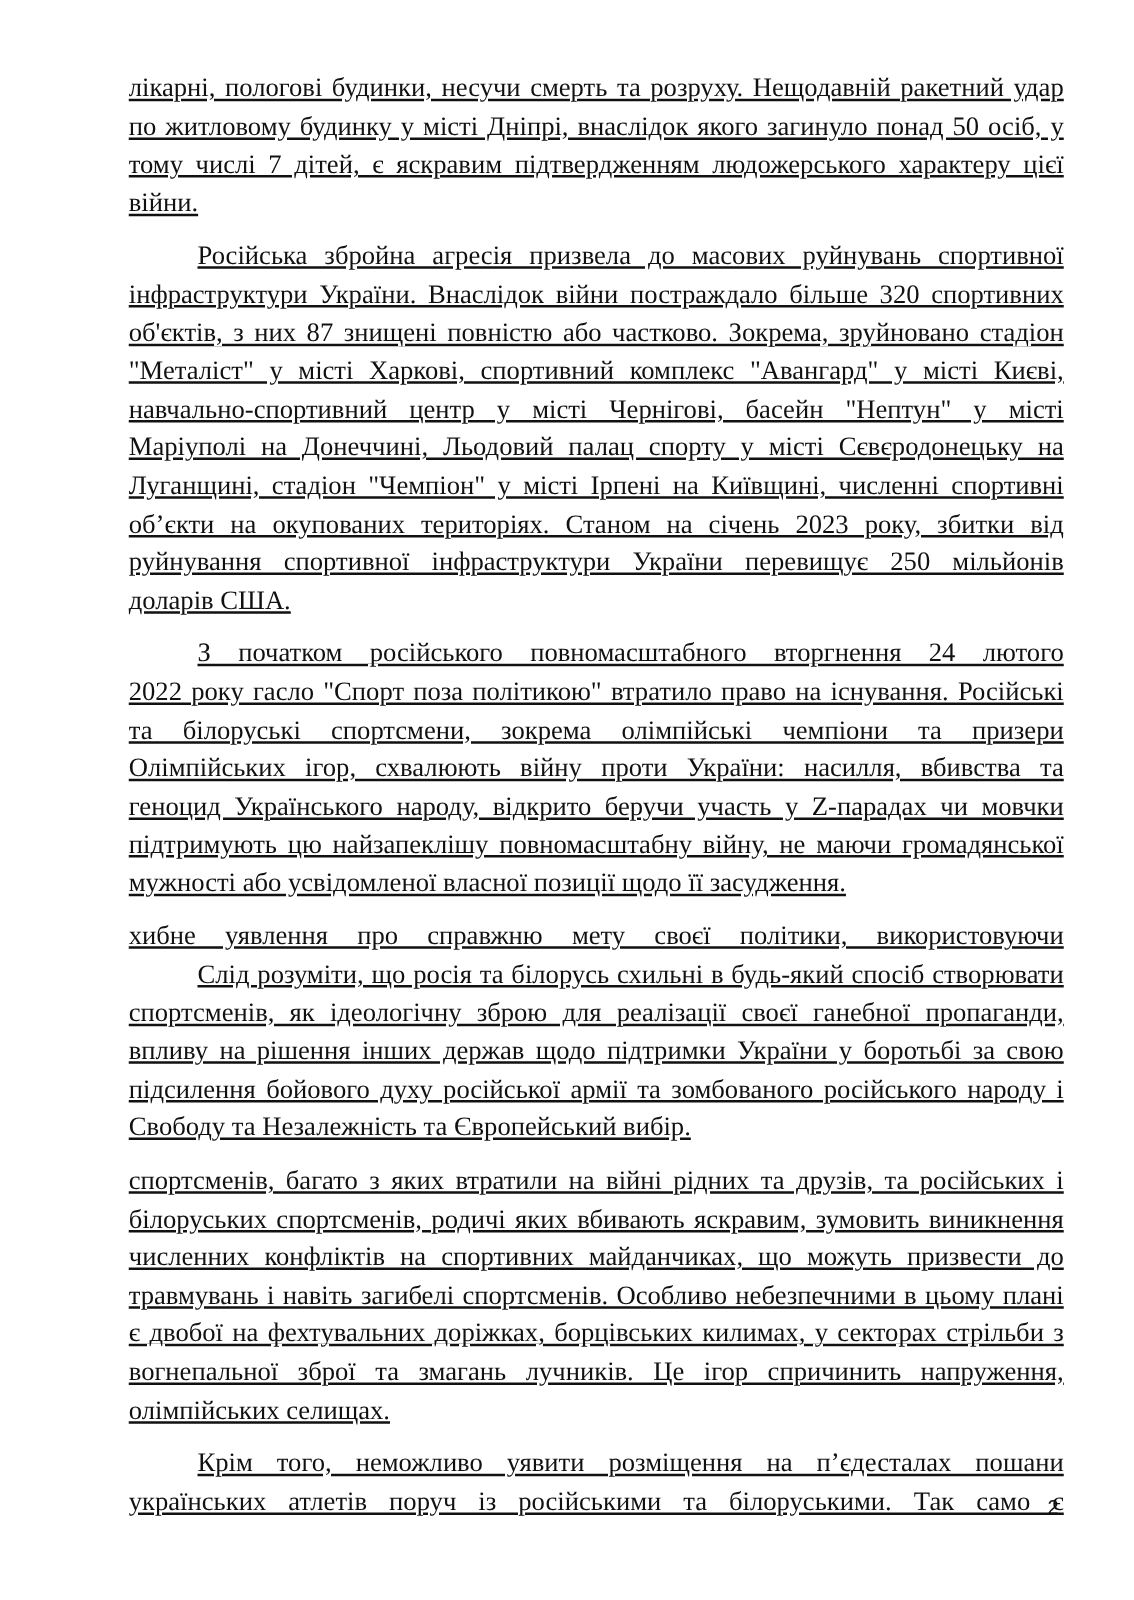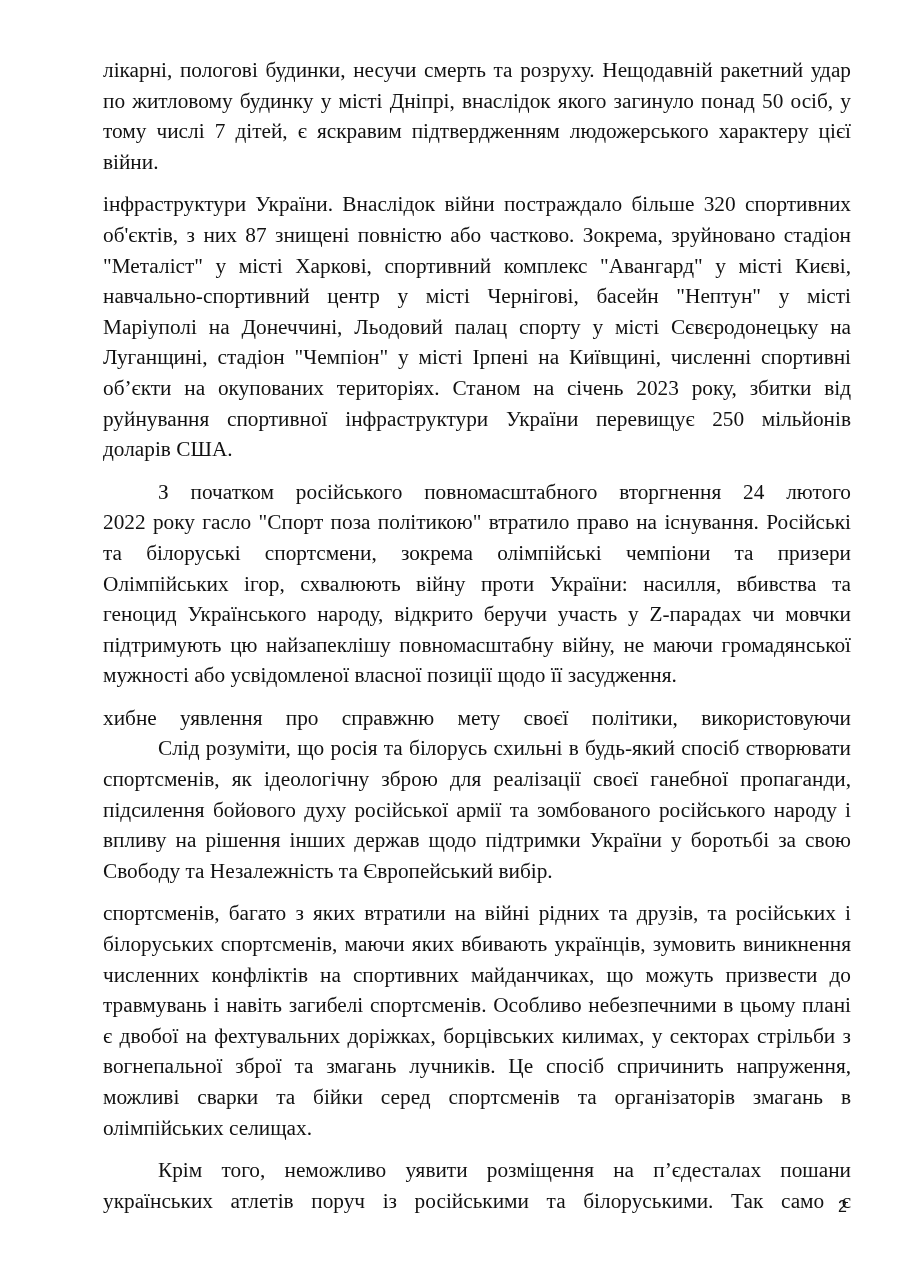--- a/index.html
+++ b/index.html
@@ -7,20 +7,21 @@
   .page {
     position: absolute; left: 103px; top: 55px; width: 748px;
     font-family: "Liberation Serif", "DejaVu Serif", serif;
     font-size: 21.3px; color: #111111;
   }
   .para { margin: 0; }
   .line {
     display: block; height: 30.6px; line-height: 30.6px;
     text-align: justify; text-align-last: justify; white-space: nowrap;
     overflow: visible;
+    text-decoration: underline;
   }
   .line.last { text-align-last: left; }
   .line.indent { padding-left: 55px; }
   .gap { height: 12px; }
   .page-number {
     position: absolute; left: 838px; top: 1198px;
     font-family: "Liberation Sans", "DejaVu Sans", sans-serif;
     font-size: 16px; color: #111111;
   }
 </style>
@@ -29,20 +30,21 @@
 
 <div class="page" id="page">
     <div class="para">
       <span class="line">лікарні, пологові будинки, несучи смерть та розруху. Нещодавній ракетний удар</span>
       <span class="line">по житловому будинку у місті Дніпрі, внаслідок якого загинуло понад 50 осіб, у</span>
       <span class="line">тому числі 7 дітей, є яскравим підтвердженням людожерського характеру цієї</span>
       <span class="line last">війни.</span>
     </div>
     <div class="gap"></div>
     <div class="para">
+      <span class="line indent">Російська збройна агресія призвела до масових руйнувань спортивної</span>
       <span class="line">інфраструктури України. Внаслідок війни постраждало більше 320 спортивних</span>
       <span class="line">об'єктів, з них 87 знищені повністю або частково. Зокрема, зруйновано стадіон</span>
       <span class="line">"Металіст" у місті Харкові, спортивний комплекс "Авангард" у місті Києві,</span>
       <span class="line">навчально-спортивний центр у місті Чернігові, басейн "Нептун" у місті</span>
       <span class="line">Маріуполі на Донеччині, Льодовий палац спорту у місті Сєвєродонецьку на</span>
       <span class="line">Луганщині, стадіон "Чемпіон" у місті Ірпені на Київщині, численні спортивні</span>
       <span class="line">об’єкти на окупованих територіях. Станом на січень 2023 року, збитки від</span>
       <span class="line">руйнування спортивної інфраструктури України перевищує 250 мільйонів</span>
       <span class="line last">доларів США.</span>
     </div>
@@ -54,33 +56,32 @@
       <span class="line">Олімпійських ігор, схвалюють війну проти України: насилля, вбивства та</span>
       <span class="line">геноцид Українського народу, відкрито беручи участь у Z-парадах чи мовчки</span>
       <span class="line">підтримують цю найзапеклішу повномасштабну війну, не маючи громадянської</span>
       <span class="line last">мужності або усвідомленої власної позиції щодо її засудження.</span>
     </div>
     <div class="gap"></div>
     <div class="para">
       <span class="line">хибне уявлення про справжню мету своєї політики, використовуючи</span>
       <span class="line indent">Слід розуміти, що росія та білорусь схильні в будь-який спосіб створювати</span>
       <span class="line">спортсменів, як ідеологічну зброю для реалізації своєї ганебної пропаганди,</span>
+      <span class="line">впливу на рішення інших держав щодо підтримки України у боротьбі за свою</span>
       <span class="line">підсилення бойового духу російської армії та зомбованого російського народу і</span>
-      <span class="line">впливу на рішення інших держав щодо підтримки України у боротьбі за свою</span>
       <span class="line last">Свободу та Незалежність та Європейський вибір.</span>
     </div>
     <div class="gap"></div>
     <div class="para">
       <span class="line">спортсменів, багато з яких втратили на війні рідних та друзів, та російських і</span>
-      <span class="line">білоруських спортсменів, маючи яких вбивають українців, зумовить виникнення</span>
+      <span class="line">білоруських спортсменів, родичі яких вбивають яскравим, зумовить виникнення</span>
       <span class="line">численних конфліктів на спортивних майданчиках, що можуть призвести до</span>
       <span class="line">травмувань і навіть загибелі спортсменів. Особливо небезпечними в цьому плані</span>
       <span class="line">є двобої на фехтувальних доріжках, борцівських килимах, у секторах стрільби з</span>
-      <span class="line">вогнепальної зброї та змагань лучників. Це спосіб спричинить напруження,</span>
-      <span class="line">можливі сварки та бійки серед спортсменів та організаторів змагань в</span>
+      <span class="line">вогнепальної зброї та змагань лучників. Це ігор спричинить напруження,</span>
       <span class="line last">олімпійських селищах.</span>
     </div>
     <div class="gap"></div>
     <div class="para">
       <span class="line indent">Крім того, неможливо уявити розміщення на п’єдесталах пошани</span>
       <span class="line">українських атлетів поруч із російськими та білоруськими. Так само є</span>
     </div>
   </div>
 <div class="page-number">2</div>
 

